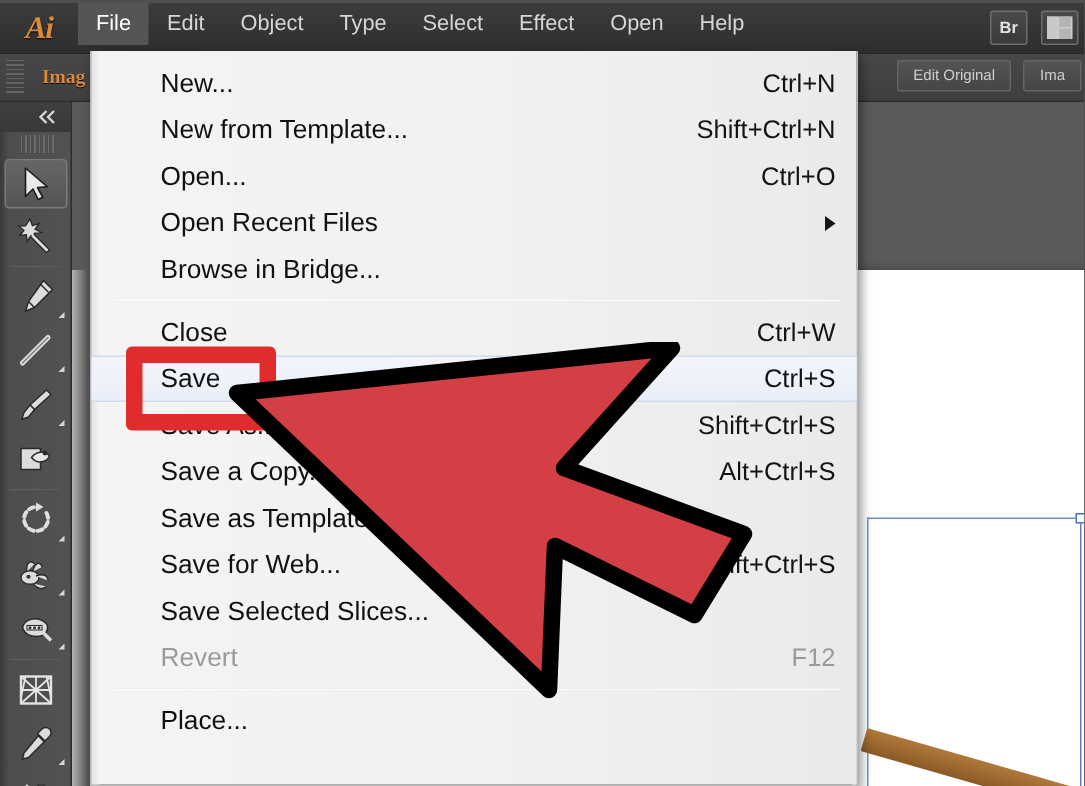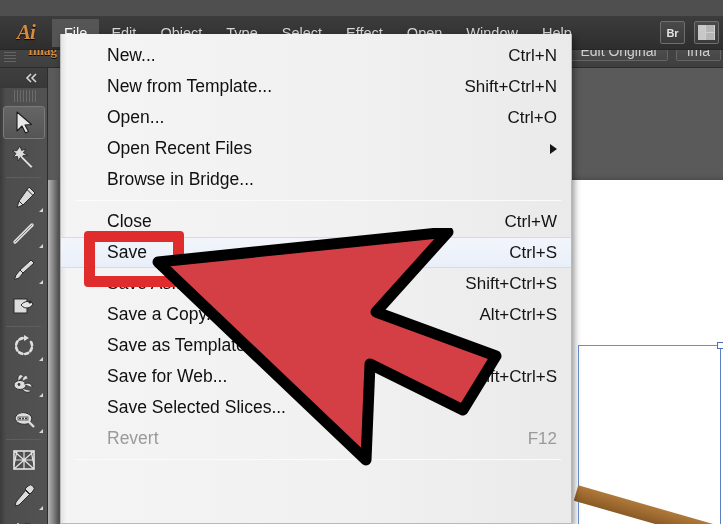--- a/index.html
+++ b/index.html
@@ -11,37 +11,37 @@
   }
   #app {
     position: relative;
     width: 723px; height: 524px;
     background: #4f4f4f;
     overflow: hidden;
   }
 
   
   .menubar {
-    position: absolute; left: 0; top: 16px;
+    position: absolute; left: 0; top: 2px;
     width: 723px; height: 34px;
     background: linear-gradient(to bottom, #3c3c3c 0%, #343434 55%, #2e2e2e 100%);
     display: flex; align-items: center;
     border-bottom: 1px solid #262626;
     z-index: 40;
   }
   .ai-logo {
     width: 52px; height: 34px;
     display: flex; align-items: center; justify-content: center;
     font-family: "Liberation Serif", serif;
     font-size: 21px; font-weight: bold; font-style: italic;
     color: #d98a3a;
     letter-spacing: -1px;
     text-shadow: 0 1px 1px #000;
   }
-  .menu-items { display: flex; align-items: center; height: 34px; text-decoration: underline; }
+  .menu-items { display: flex; align-items: flex-start; height: 34px; }
   .menu-item {
     padding: 0 12px; height: 28px;
     display: flex; align-items: center;
     color: #d6d6d6; font-size: 14.5px;
     cursor: default;
     white-space: nowrap;
   }
   .menu-item.active {
     background: #555555;
     color: #ffffff;
@@ -87,21 +87,21 @@
     text-shadow: 0 1px 0 #000;
   }
   .cb-right {
     margin-left: auto; display: flex; align-items: center; gap: 8px;
     padding-right: 2px;
   }
   .cb-btn {
     height: 21px; padding: 0 10px;
     border: 1px solid #666; border-radius: 2px;
     background: linear-gradient(to bottom,#545454,#454545);
-    color: #cfcfcf; font-size: 14px;
+    color: #cfcfcf; font-size: 10px;
     display: flex; align-items: center;
     white-space: nowrap;
   }
 
   
   .toolpanel {
     position: absolute; left: 0; top: 68px;
     width: 48px; height: 456px;
     background: linear-gradient(to right,#3a3a3a 0,#4d4d4d 6px,#525252 100%);
     border-right: 1px solid #2c2c2c;
@@ -408,21 +408,20 @@
   <div class="menubar">
     <div class="ai-logo">Ai</div>
     <div class="menu-items">
       <div class="menu-item active">File</div>
       <div class="menu-item">Edit</div>
       <div class="menu-item">Object</div>
       <div class="menu-item">Type</div>
       <div class="menu-item">Select</div>
       <div class="menu-item">Effect</div>
       <div class="menu-item">Open</div>
-      <div class="menu-item">Window</div>
       <div class="menu-item">Help</div>
     </div>
     <div class="menubar-right">
       <div class="mb-icon">Br</div>
       <div class="mb-icon win-grid">
         <span class="g">
             <i></i>
             <i></i>
             <i></i>
           </span>
@@ -494,20 +493,24 @@
       <span class="accel"></span>
     </div>
 
     <div class="mrow disabled">
       <span class="lbl">Revert</span>
       <span class="accel">F12</span>
     </div>
 
     <div class="dd-sep"></div>
 
+    <div class="mrow">
+      <span class="lbl">Place...</span>
+      <span class="accel"></span>
+    </div>
   </div>
 
   <div class="highlight-box"></div>
 
   <div class="big-cursor">
     <svg width="380" height="260" viewBox="0 0 380 260">
       <path d="M10 34
                L300 4
                L228 84
                L348 128

